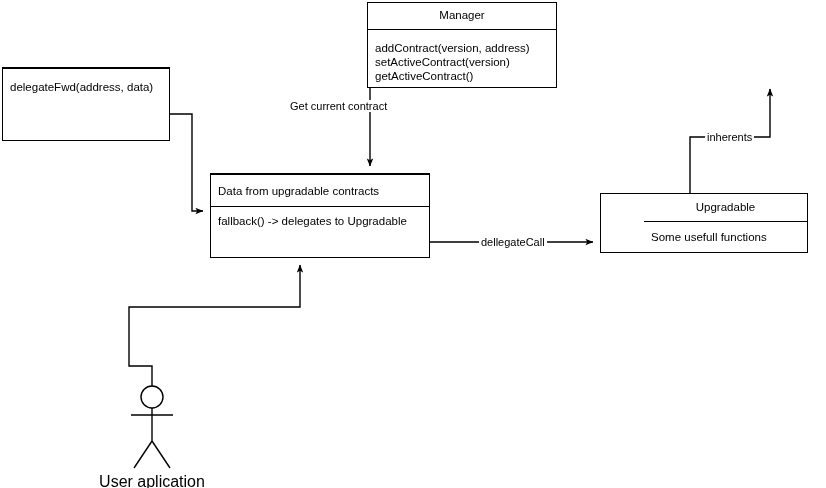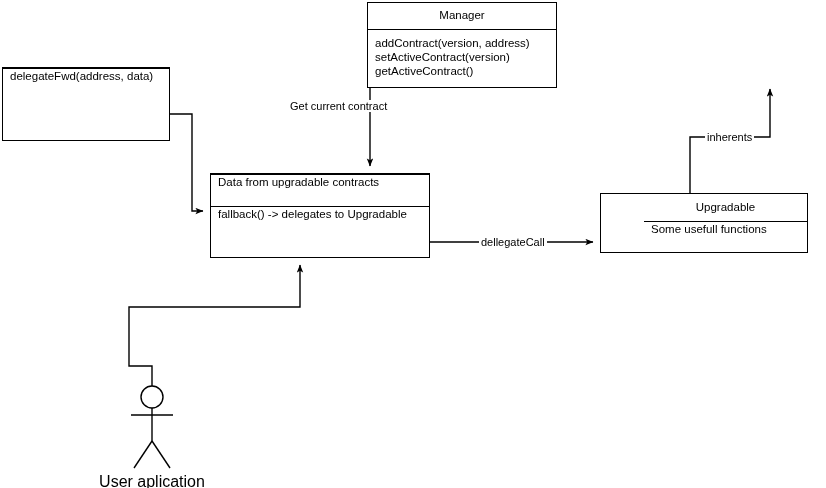--- a/index.html
+++ b/index.html
@@ -48,21 +48,21 @@
     height: 0;
     border-top: 1.4px solid #000000;
   }
   .uml-row {
     box-sizing: border-box;
     font-size: 11.5px;
     color: #000000;
     padding-left: 7px;
     display: flex;
     flex-direction: column;
-    justify-content: flex-start;
+    justify-content: center;
   }
   .uml-row .line { line-height: 14px; white-space: nowrap; }
 
   
   .edge-label {
     position: absolute;
     font-size: 11px;
     color: #000000;
     background: #ffffff;
     white-space: nowrap;
@@ -111,21 +111,21 @@
   <div class="umlbox" style="left:2px; top:67px; width:168px; height:74px;">
     <div class="uml-sep"></div>
     <div class="uml-row" style="height:35px;">
       <div class="line">delegateFwd(address, data)</div>
     </div>
   </div>
 
   <div class="umlbox" style="left:367px; top:2px; width:190px; height:86px;">
     <div class="uml-title" style="height:26px;">Manager</div>
     <div class="uml-sep"></div>
-    <div class="uml-row" style="height:57px; padding-top:6px; justify-content:flex-start;">
+    <div class="uml-row" style="height:57px; padding-top:6px; justify-content:center;">
       <div class="line">addContract(version, address)</div>
       <div class="line">setActiveContract(version)</div>
       <div class="line">getActiveContract()</div>
     </div>
   </div>
 
   <div class="umlbox" style="left:210px; top:173px; width:220px; height:85px;">
     <div class="uml-sep"></div>
     <div class="uml-row" style="height:31px;">
       <div class="line">Data from upgradable contracts</div>

